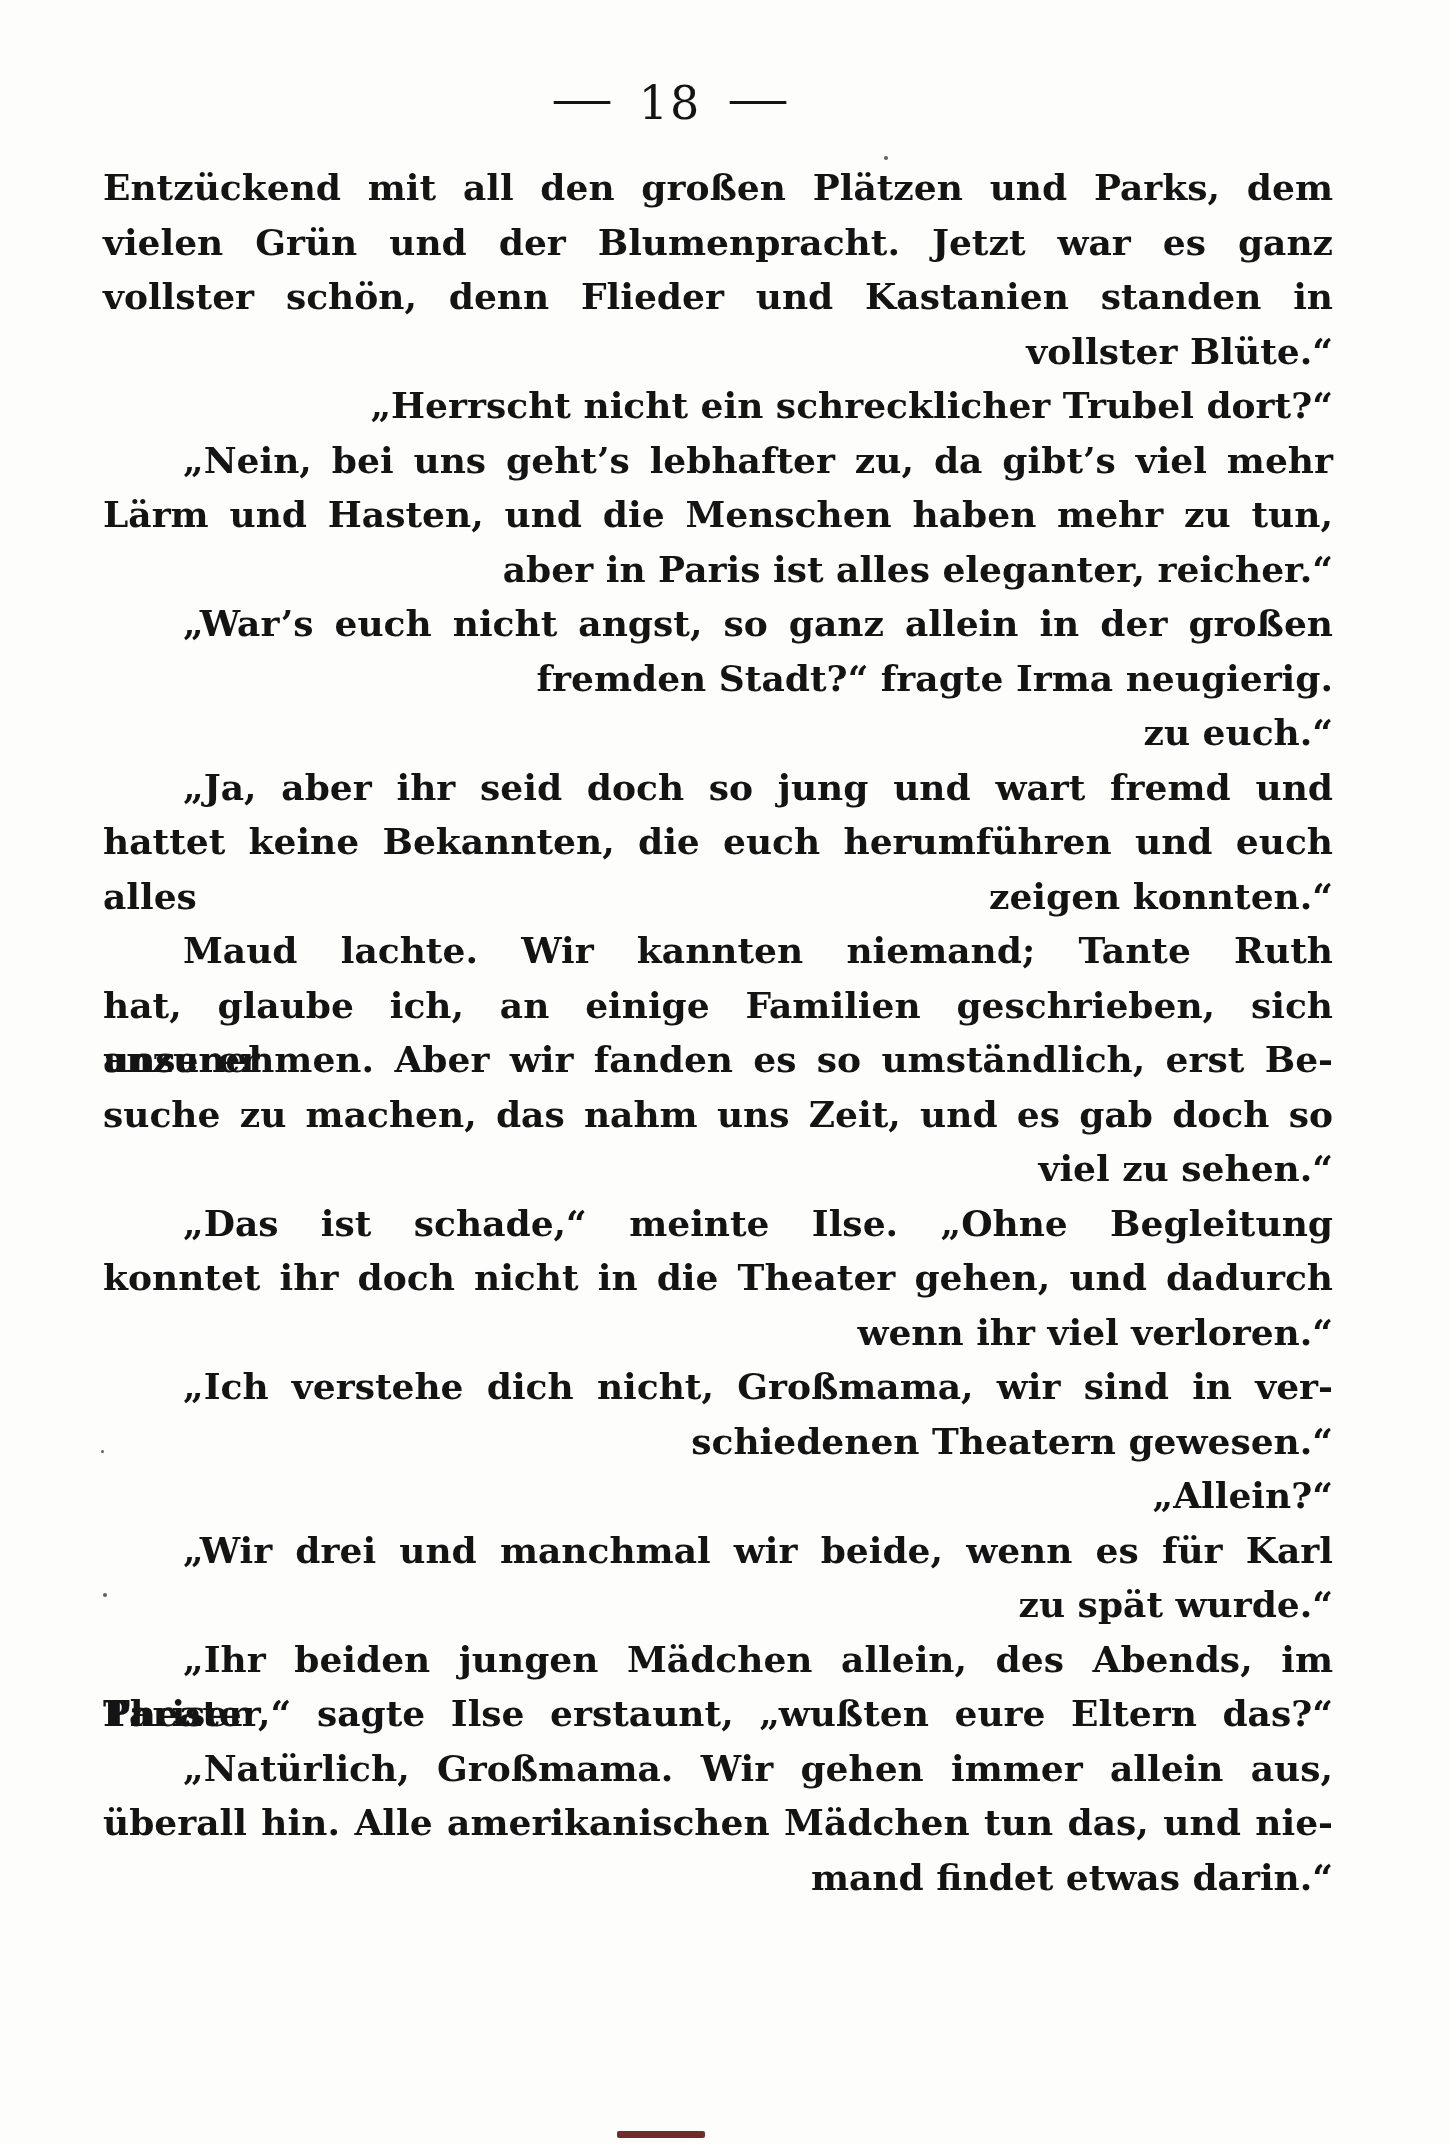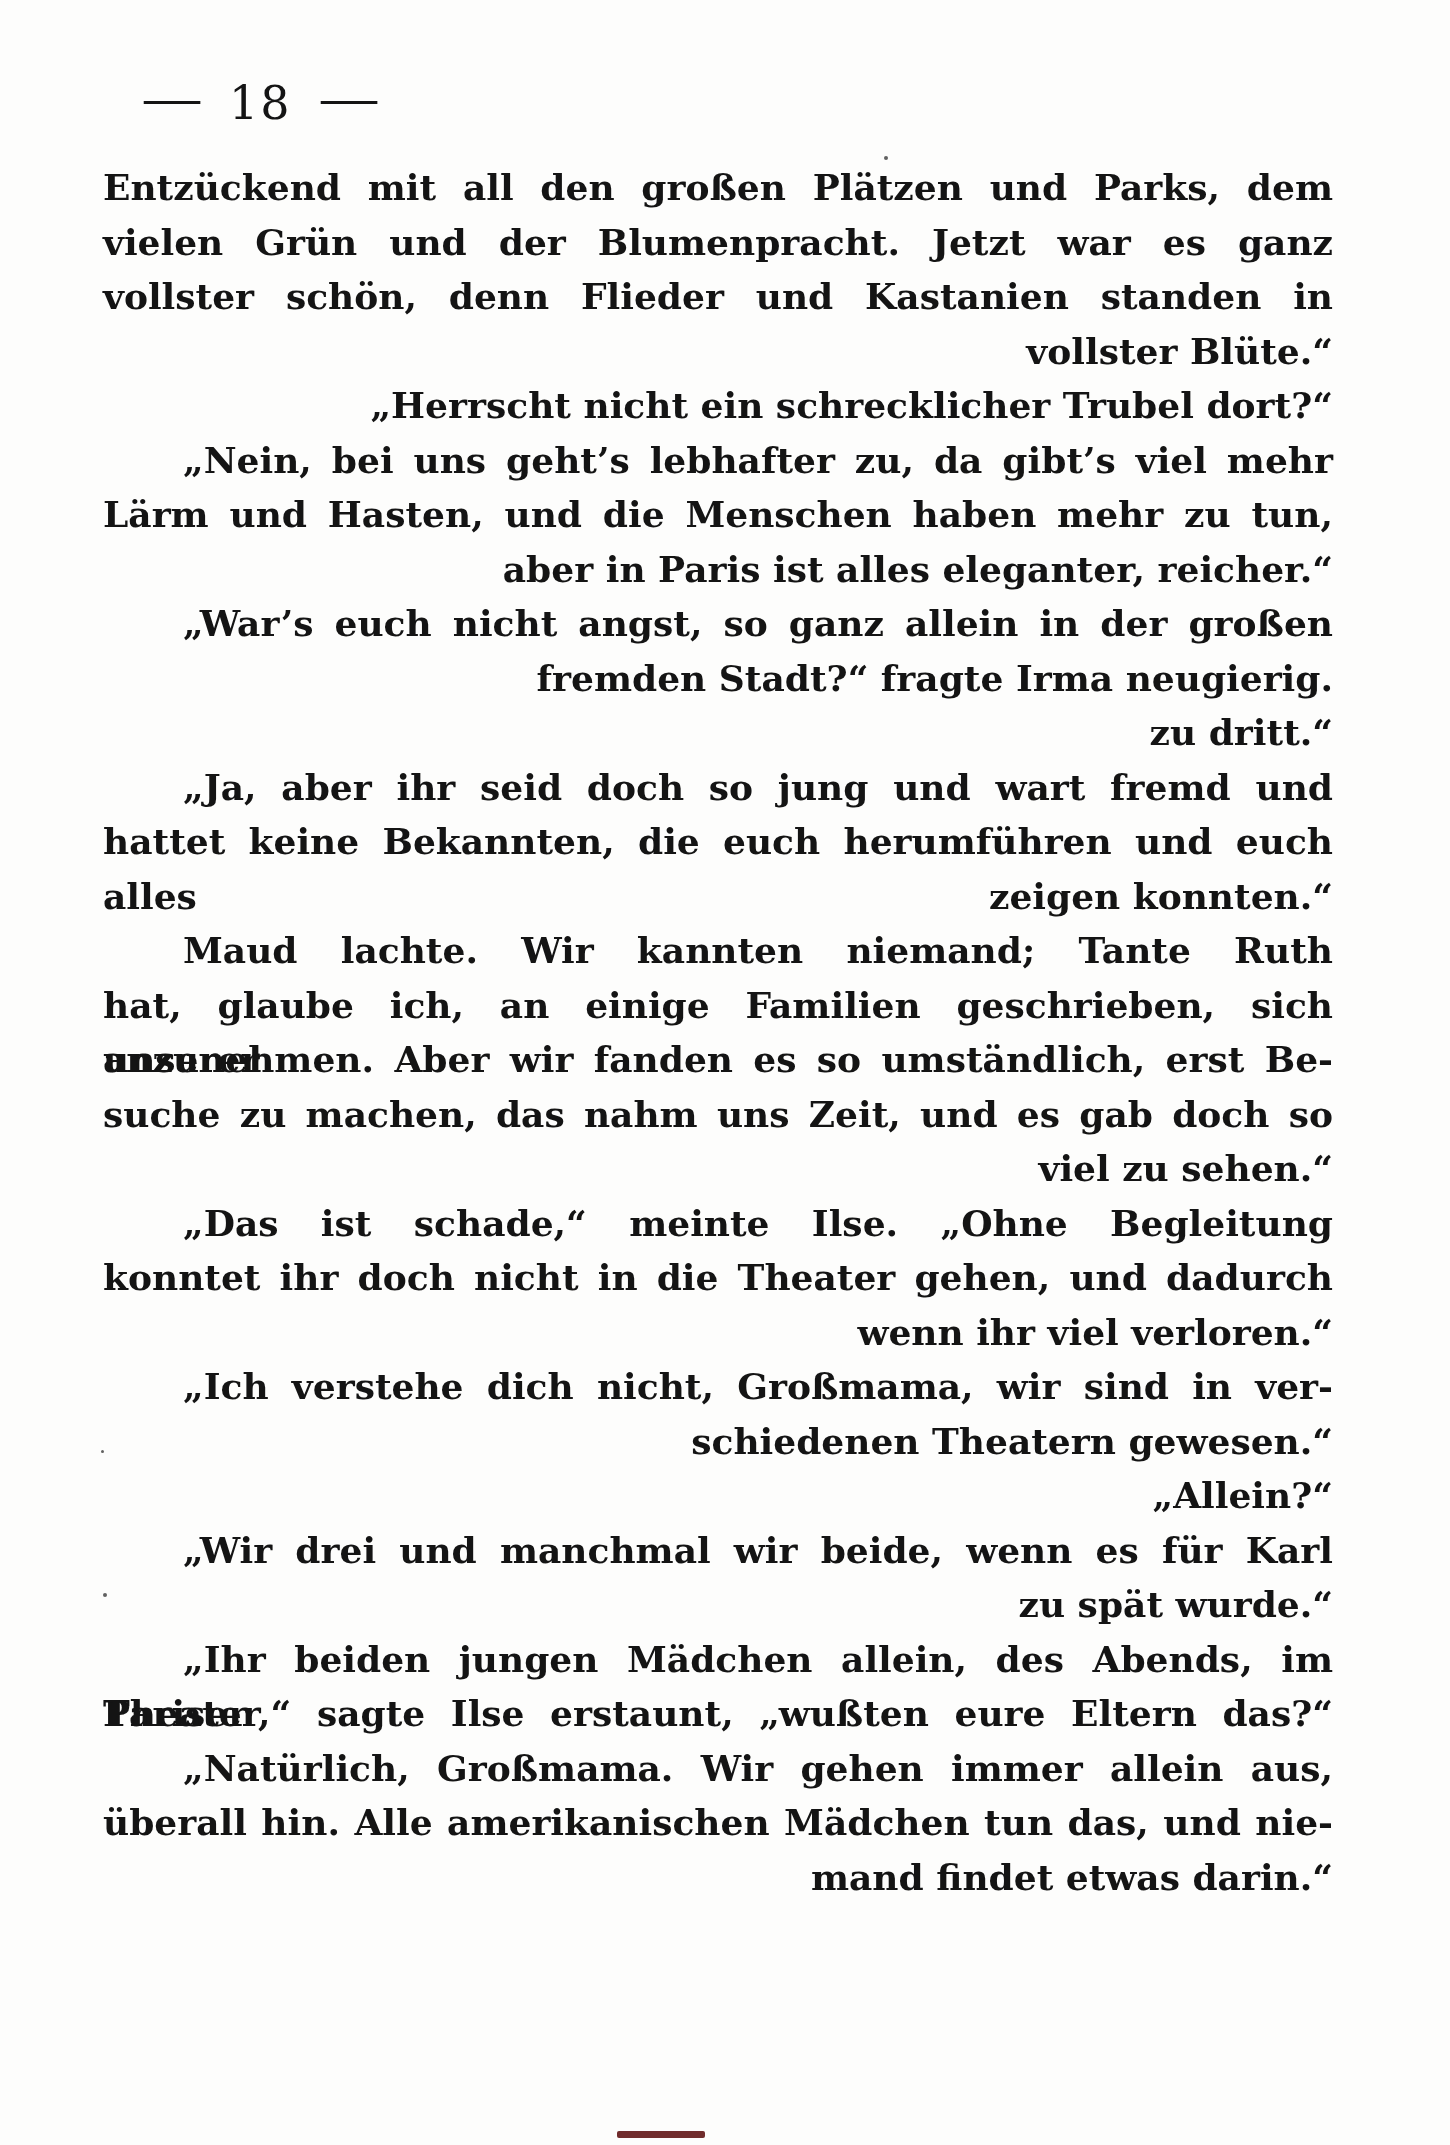--- a/index.html
+++ b/index.html
@@ -14,20 +14,21 @@
     background: #fdfdfc;
     color: #141414;
     font-family: "DejaVu Serif", serif;
     overflow: hidden;
   }
   .header {
     position: absolute;
     top: 76px;
     left: 115px;
     width: 1110px;
+    text-align: center;
     font-size: 46px;
     line-height: 54px;
     font-weight: 400;
     white-space: nowrap;
   }
   .header .dash {
     display: inline-block;
     transform: scaleX(1.35);
     margin: 0 34px;
     position: relative;
@@ -84,21 +85,21 @@
       <div class="line just">Entzückend mit all den großen Plätzen und Parks, dem</div>
       <div class="line just">vielen Grün und der Blumenpracht.  Jetzt war es ganz</div>
       <div class="line just">vollster schön, denn Flieder und Kastanien standen in</div>
       <div class="line noj">vollster Blüte.“</div>
       <div class="line noj indent">„Herrscht nicht ein schrecklicher Trubel dort?“</div>
       <div class="line just indent">„Nein, bei uns geht’s lebhafter zu, da gibt’s viel mehr</div>
       <div class="line just">Lärm und Hasten, und die Menschen haben mehr zu tun,</div>
       <div class="line noj">aber in Paris ist alles eleganter, reicher.“</div>
       <div class="line just indent">„War’s euch nicht angst, so ganz allein in der großen</div>
       <div class="line noj">fremden Stadt?“ fragte Irma neugierig.</div>
-      <div class="line noj">zu dritt.“</div>
+      <div class="line noj">zu euch.“</div>
       <div class="line just indent">„Ja, aber ihr seid doch so jung und wart fremd und</div>
       <div class="line just">hattet keine Bekannten, die euch herumführen und euch alles</div>
       <div class="line noj">zeigen konnten.“</div>
       <div class="line just indent">Maud lachte.  Wir kannten niemand; Tante Ruth</div>
       <div class="line just">hat, glaube ich, an einige Familien geschrieben, sich unserer</div>
       <div class="line just">anzunehmen. Aber wir fanden es so umständlich, erst Be-</div>
       <div class="line just">suche zu machen, das nahm uns Zeit, und es gab doch so</div>
       <div class="line noj">viel zu sehen.“</div>
       <div class="line just indent">„Das ist schade,“ meinte Ilse.  „Ohne Begleitung</div>
       <div class="line just">konntet ihr doch nicht in die Theater gehen, und dadurch</div>

